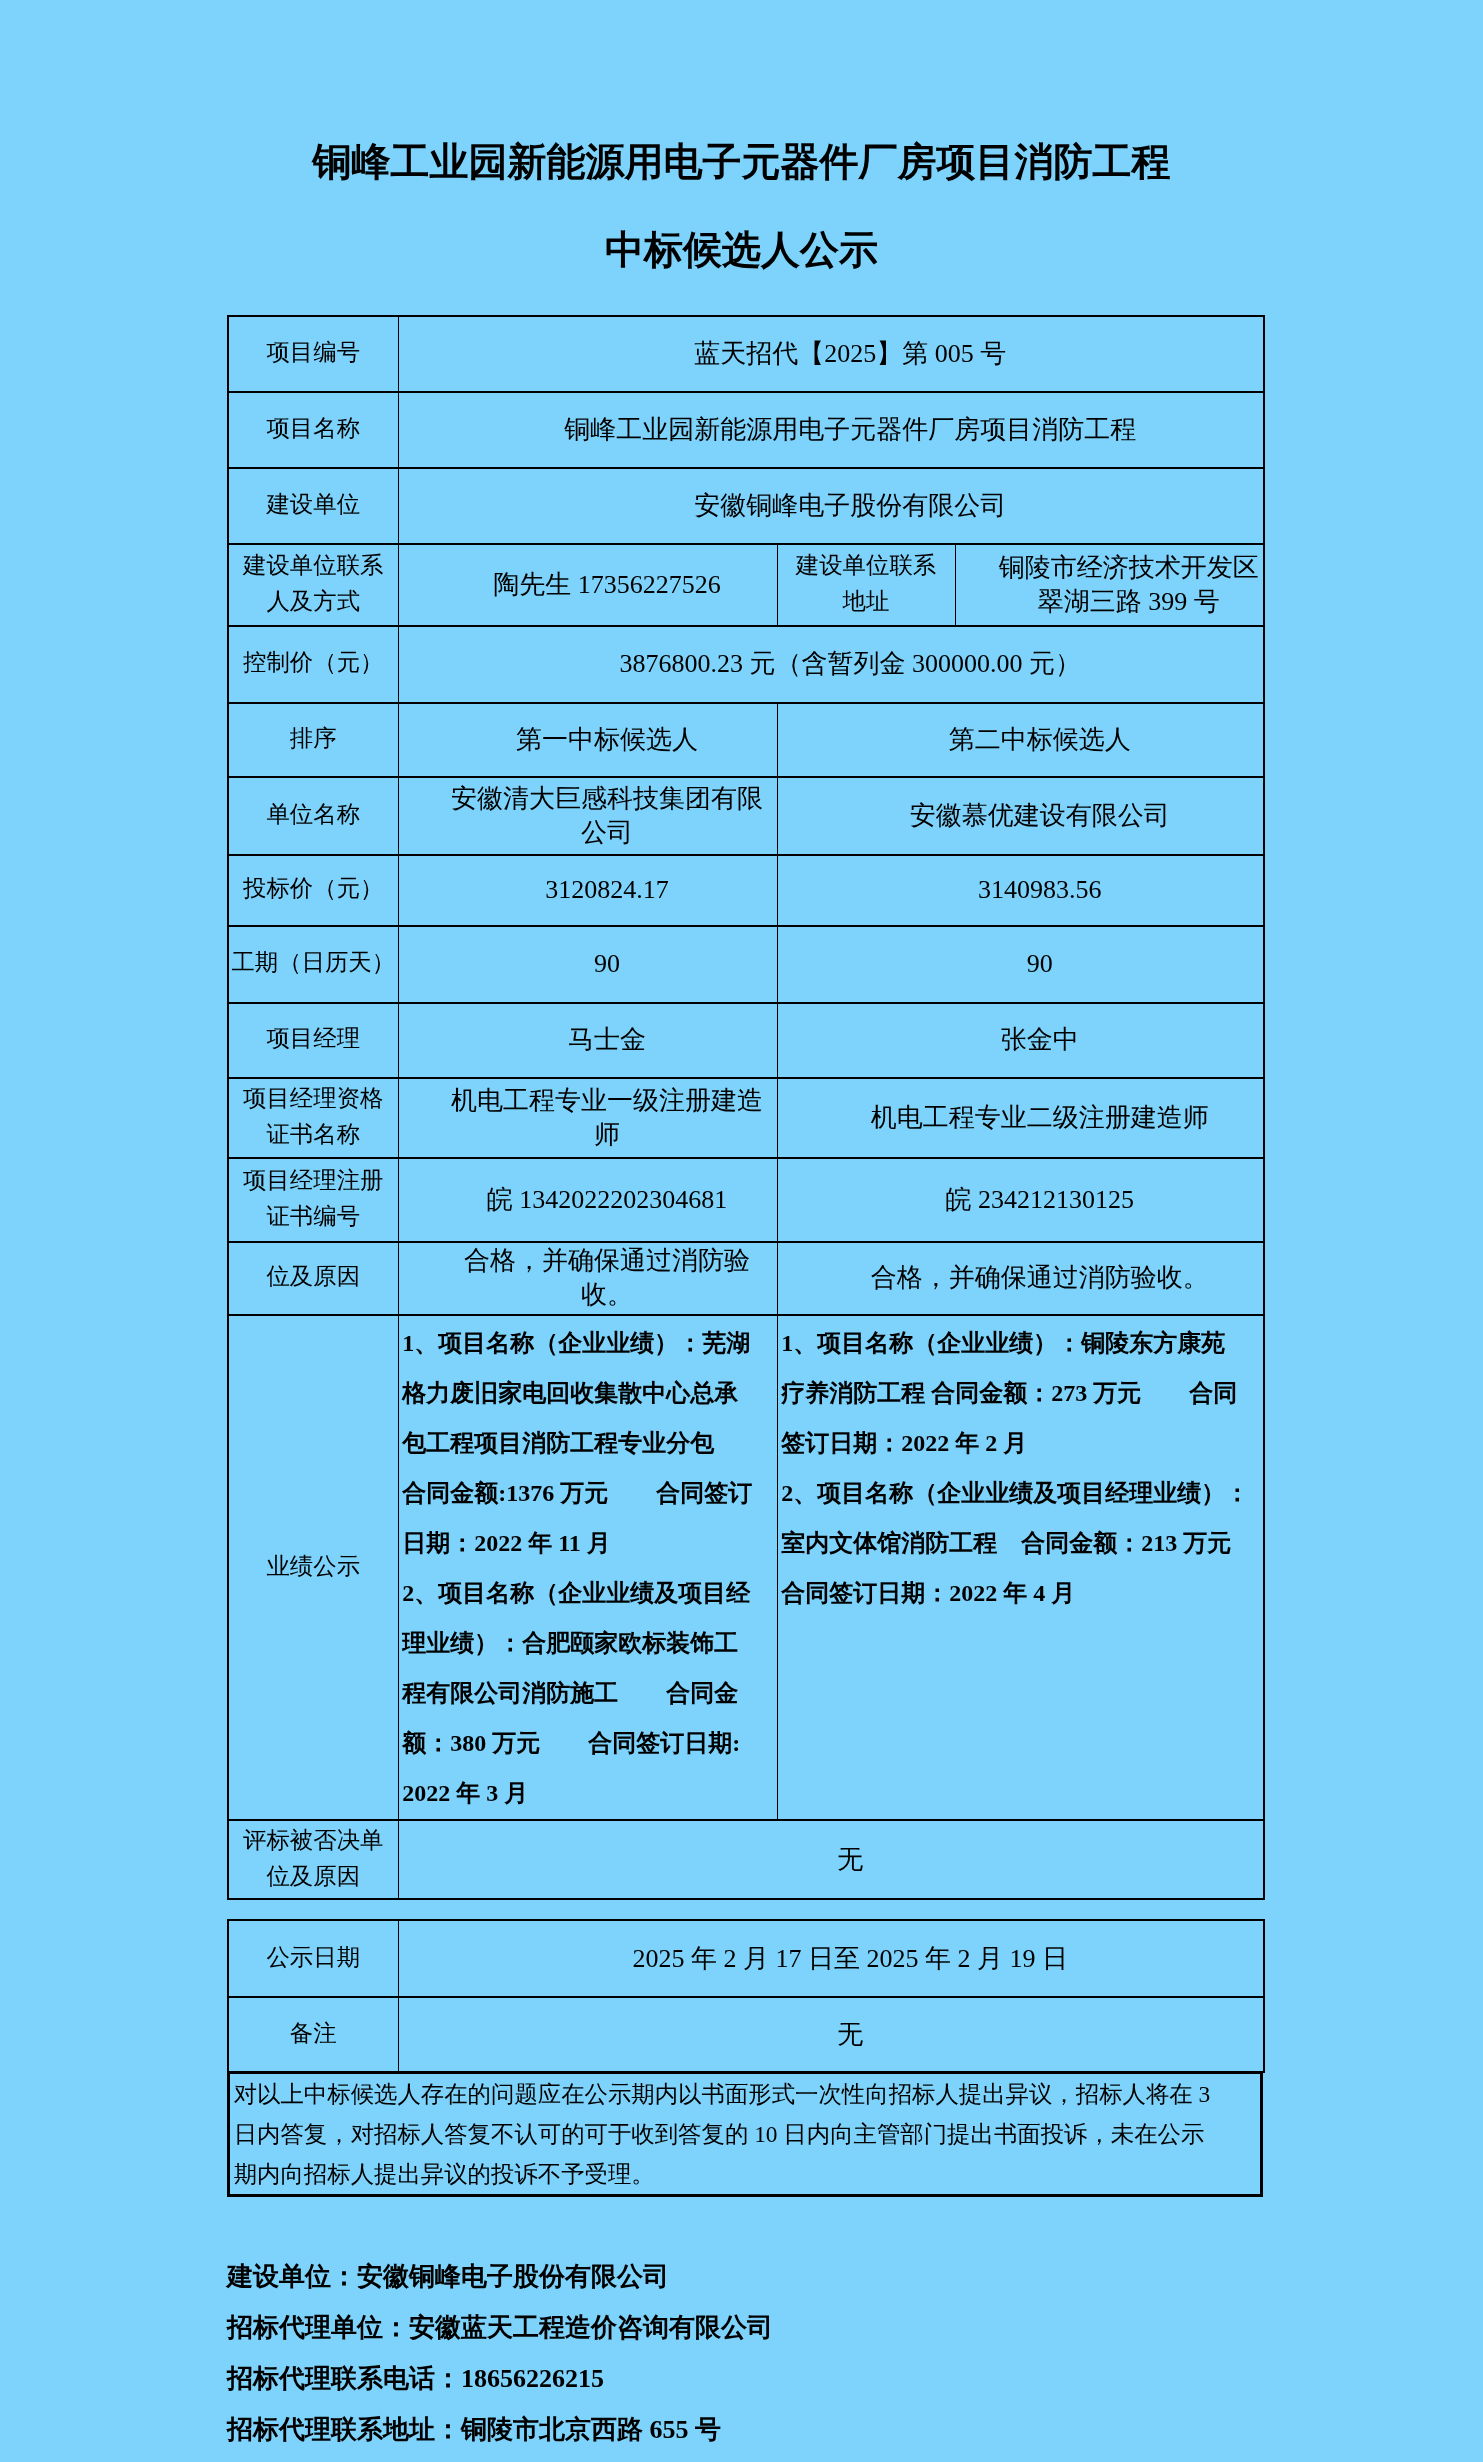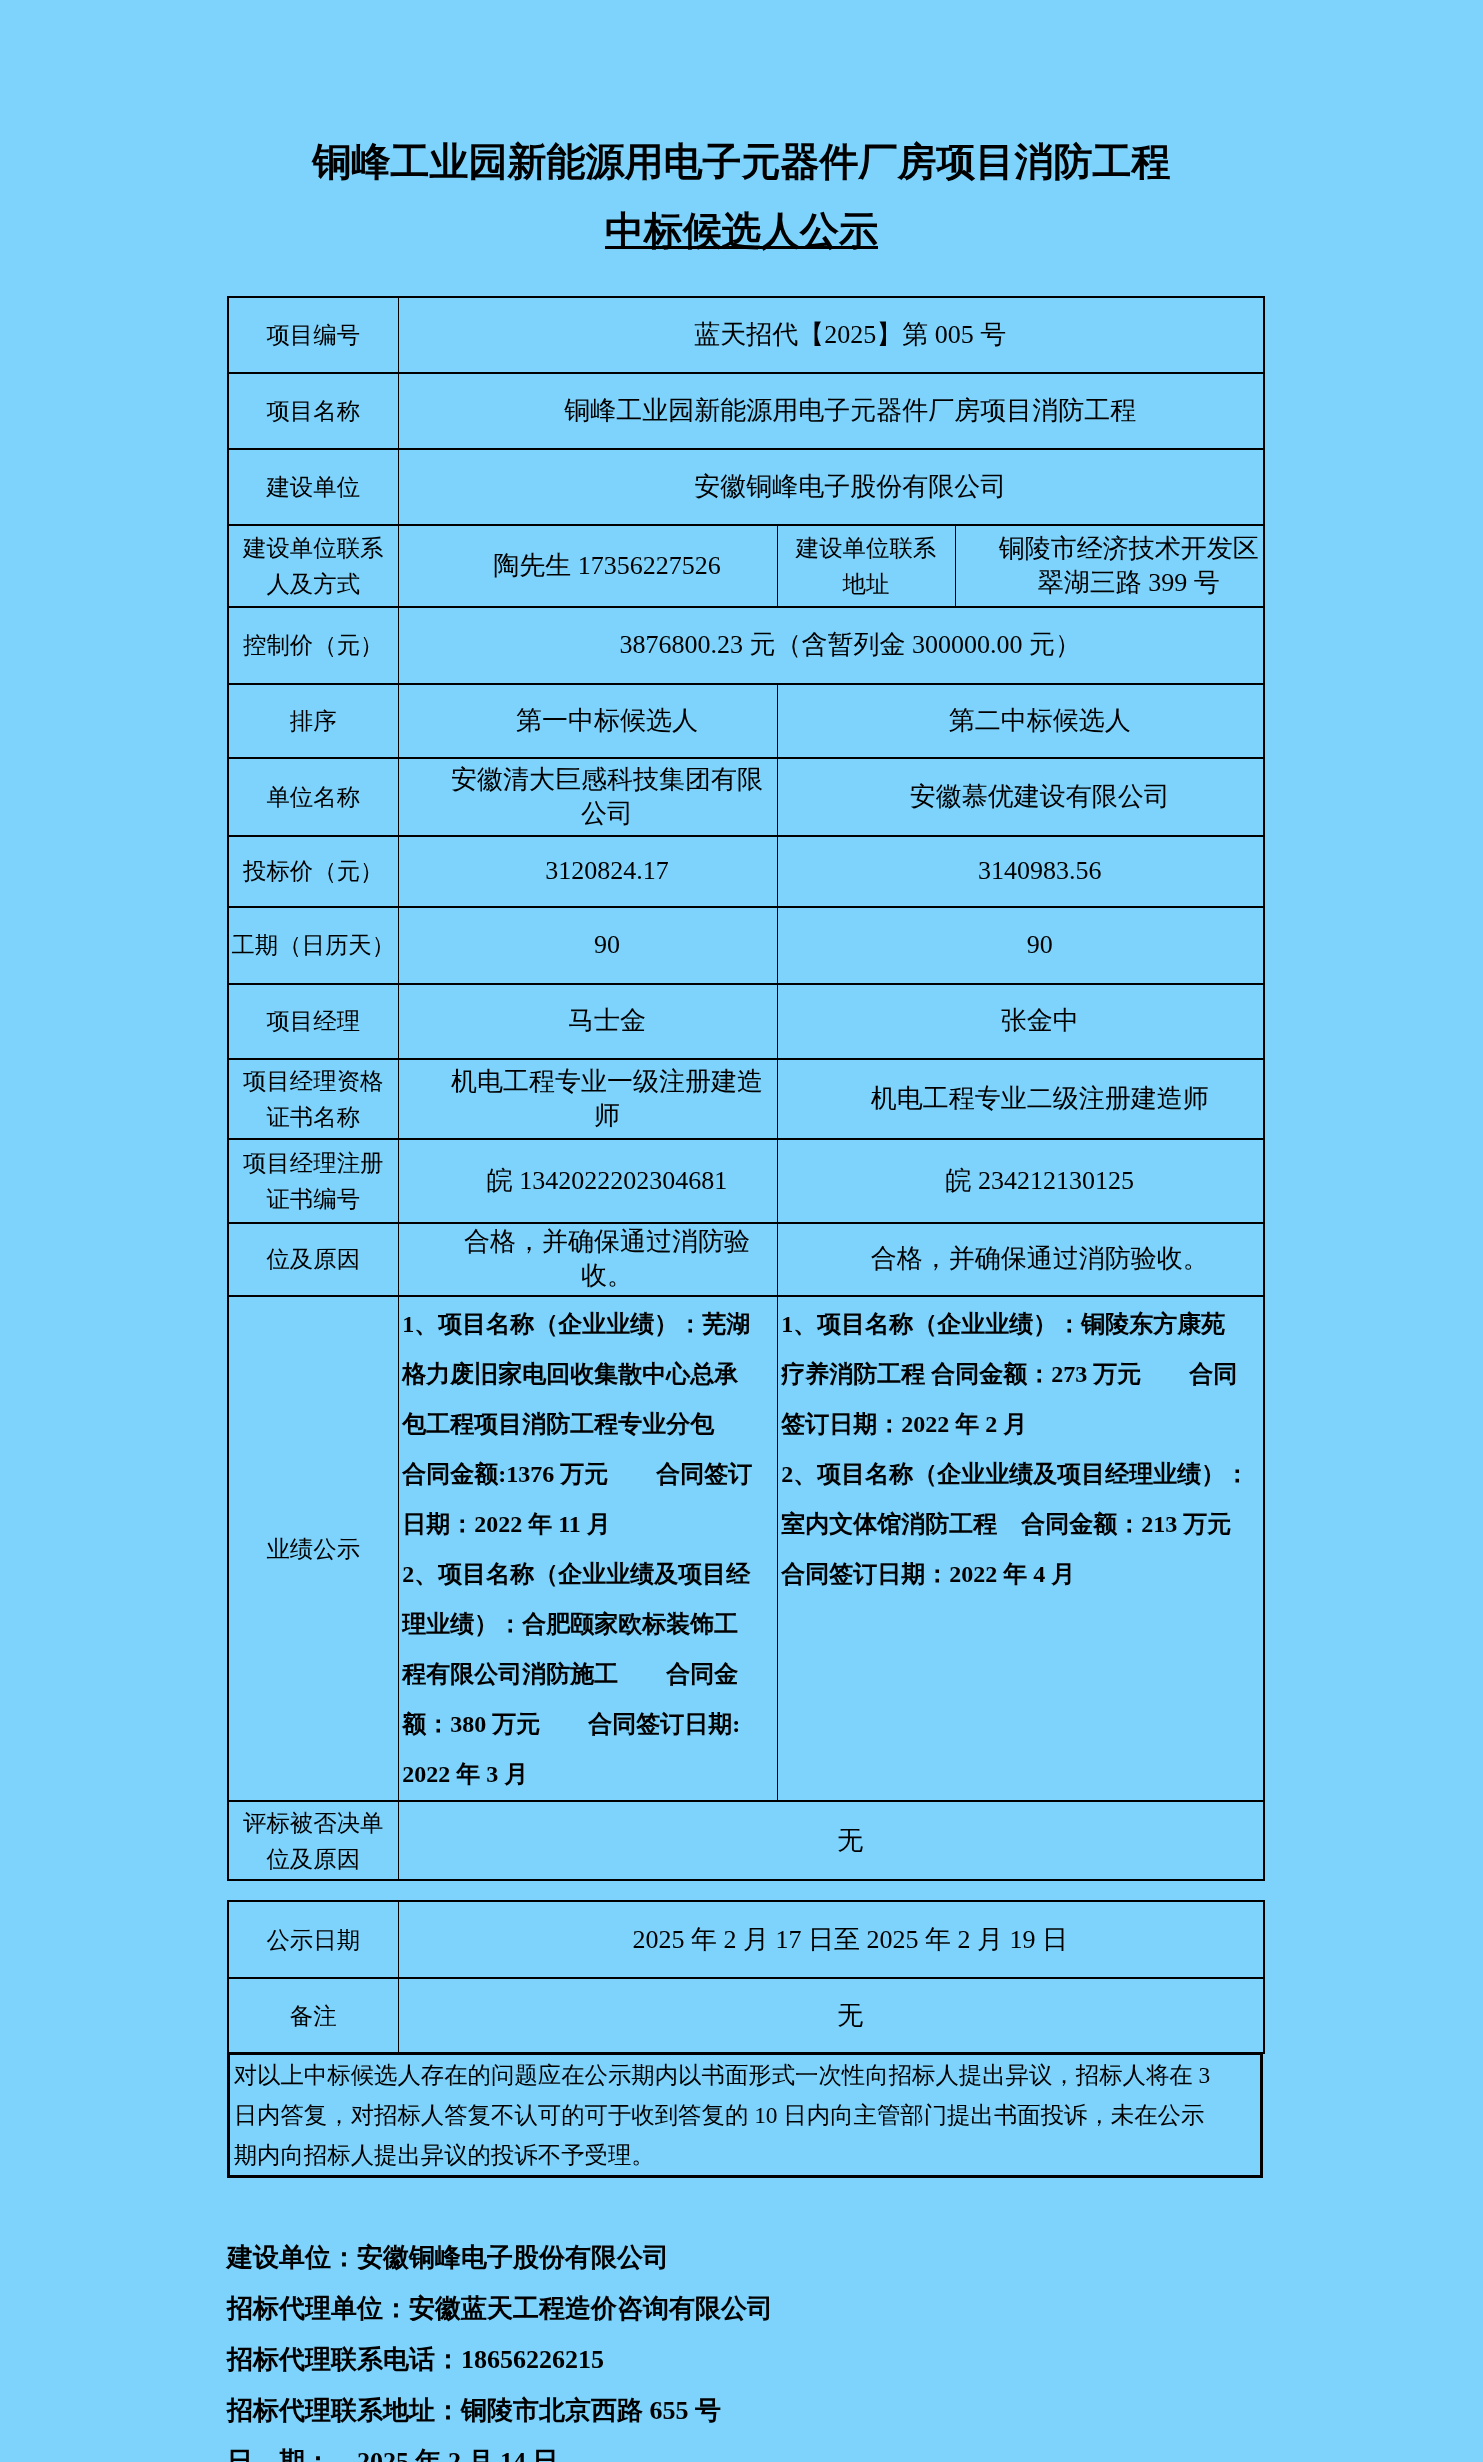--- a/index.html
+++ b/index.html
@@ -14,21 +14,21 @@
   }
   .title {
     text-align: center;
     font-family: "Liberation Sans", sans-serif;
     font-weight: bold;
     font-size: 39px;
     line-height: 1.15;
     color: #000;
   }
   .title-1 { padding-top: 140px; }
-  .title-2 { margin-top: 24px; text-decoration: underline; }
+  .title-2 { margin-top: 43px; }
 
   table.tbl {
     border-collapse: collapse;
     table-layout: fixed;
     width: 1036px;
     margin-left: 227px;
     border: 2.8px solid #000;
   }
   .tbl-main { margin-top: 42px; }
   .tbl-second { margin-top: 19px; }
@@ -41,20 +41,21 @@
     font-size: 26px;
     line-height: 1.3;
     padding: 0 1.9px;
     overflow: hidden;
   }
   table.tbl td.lab {
     font-size: 23.4px;
     line-height: 36px;
     padding: 0;
     white-space: pre-wrap;
+    font-family: Liberation Mono, monospace;
   }
   table.tbl td.pre { white-space: pre-wrap; padding-left: 41px; }
   table.tbl td.ach {
     text-align: left;
     vertical-align: top;
     font-size: 24px;
     line-height: 50px;
     padding: 1.9px 3.7px;
     white-space: pre-wrap;
     font-weight: bold;

